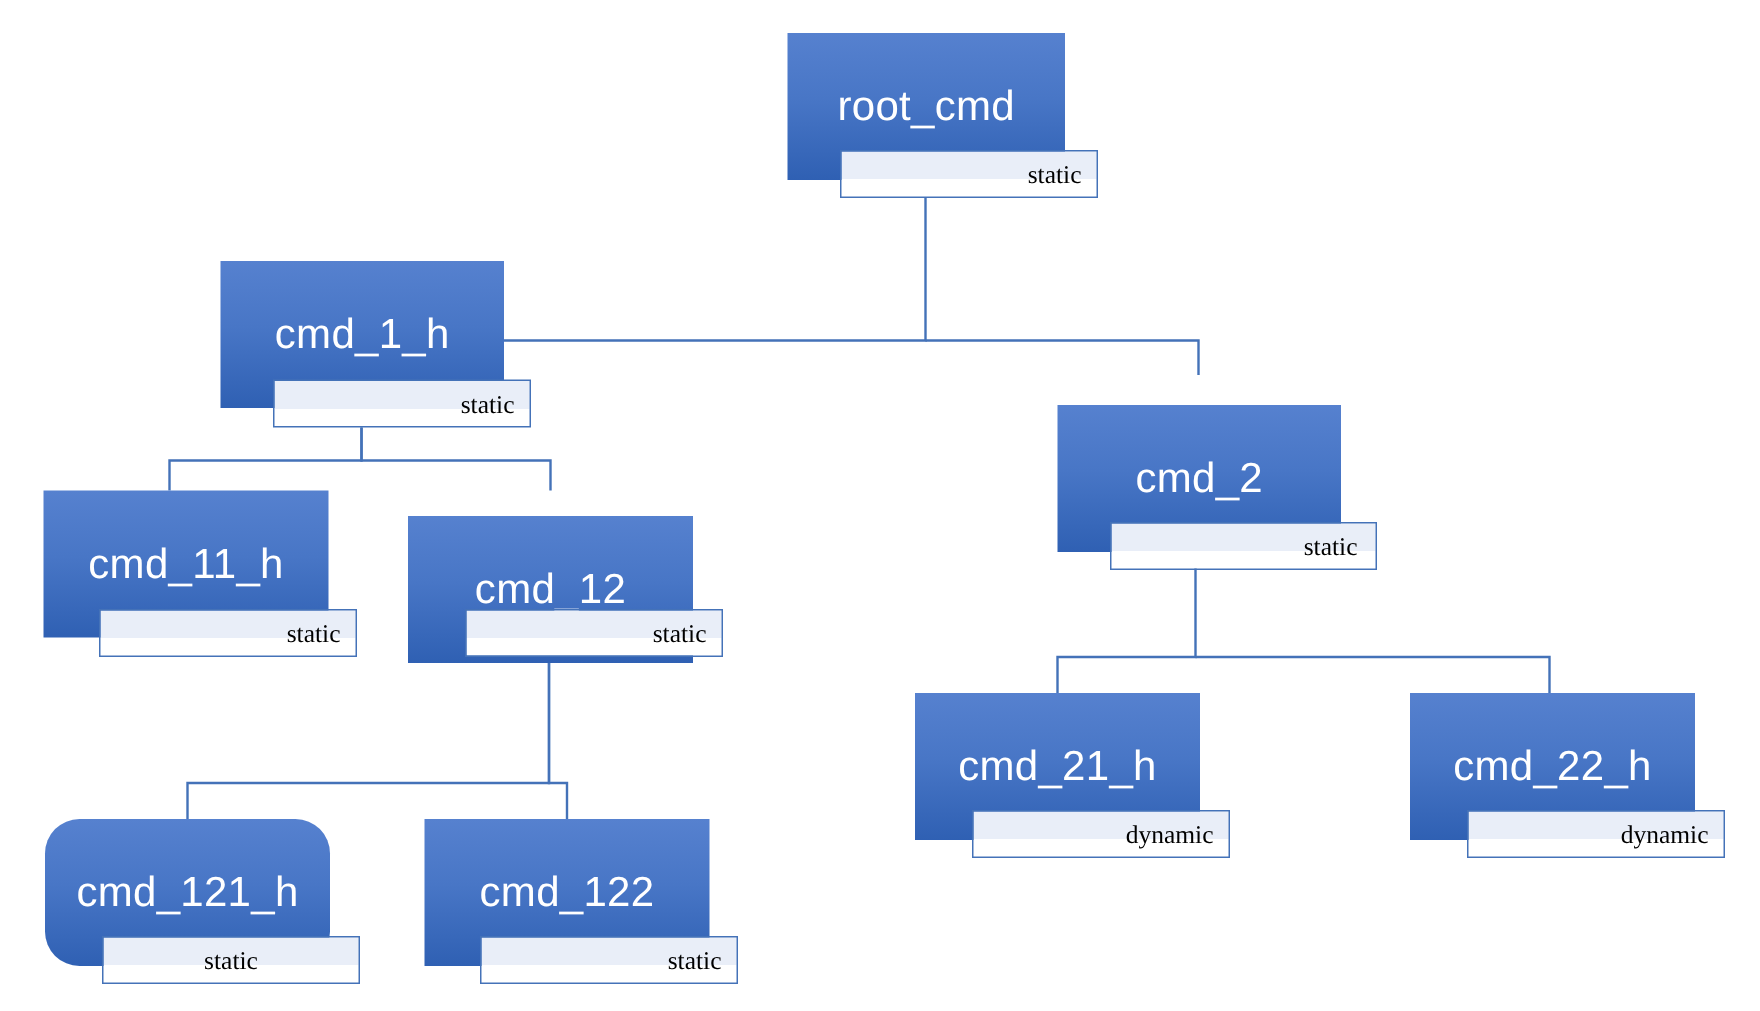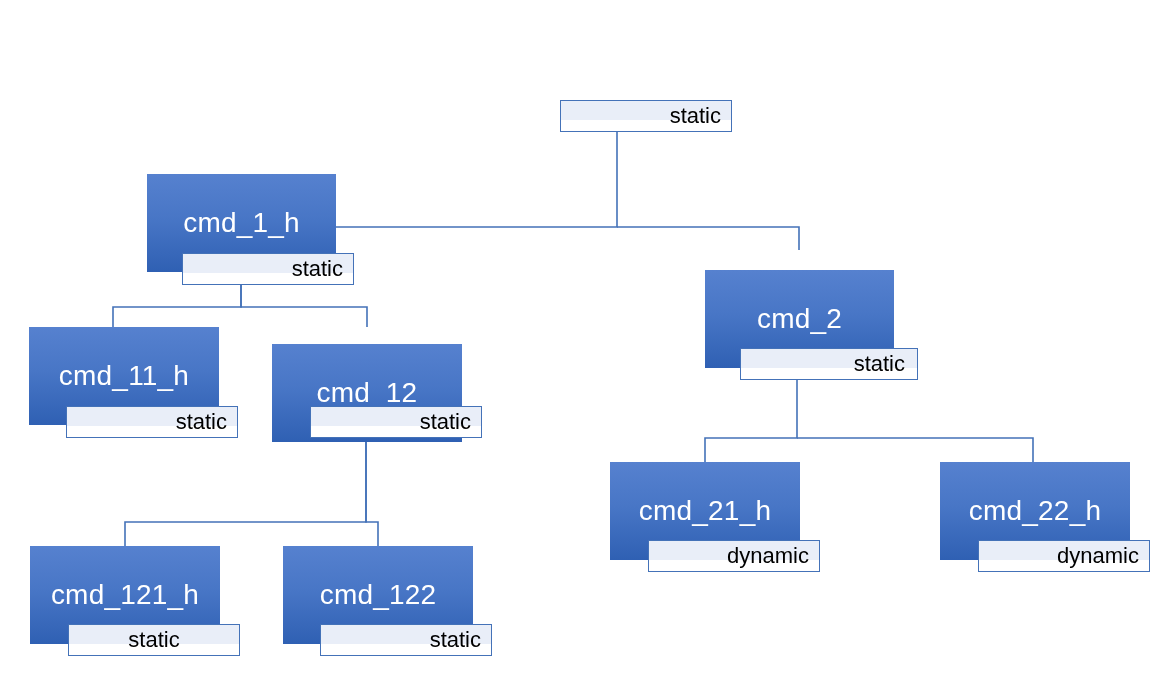--- a/index.html
+++ b/index.html
@@ -51,42 +51,45 @@
     position: absolute;
     box-sizing: border-box;
     border: 1px solid #4472b8;
     background: linear-gradient(to bottom, #e9eef8 0%, #e9eef8 62%, #ffffff 62%, #ffffff 100%);
     display: flex;
     align-items: center;
     box-sizing: border-box;
   }
   .node-tag-text {
     color: #000000;
-    font-size: 22px;
+    font-size: 17px;
     line-height: 1;
     white-space: nowrap;
-    font-family: Liberation Sans, sans-serif;
+    font-family: Liberation Serif, serif;
   }
 </style>
 </head>
 <body>
 
 <div id="canvas">
   <svg id="edge-layer" viewBox="0 0 1173 674" width="1173" height="674">
       <path d="M 617 132 L 617 227 L 336 227" fill="none" stroke="#4472b8" stroke-width="1.6"></path>
       <path d="M 617 227 L 799 227 L 799 250" fill="none" stroke="#4472b8" stroke-width="1.6"></path>
       <path d="M 241 285 L 241 307 L 113 307 L 113 327" fill="none" stroke="#4472b8" stroke-width="1.6"></path>
       <path d="M 241 285 L 241 307 L 367 307 L 367 327" fill="none" stroke="#4472b8" stroke-width="1.6"></path>
       <path d="M 366 438 L 366 522 L 125 522 L 125 546" fill="none" stroke="#4472b8" stroke-width="1.6"></path>
       <path d="M 366 438 L 366 522 L 378 522 L 378 546" fill="none" stroke="#4472b8" stroke-width="1.6"></path>
       <path d="M 797 360 L 797 438 L 705 438 L 705 462" fill="none" stroke="#4472b8" stroke-width="1.6"></path>
       <path d="M 797 438 L 1033 438 L 1033 462" fill="none" stroke="#4472b8" stroke-width="1.6"></path>
     </svg>
   <div id="node-layer">
       <div class="node" style="left: 0px; top: 0px; width: 1173px; height: 674px; pointer-events: none;">
+        <div class="node-box" style="left: 525px; top: 22px; width: 185px; height: 98px; pointer-events: auto;">
+          <span class="node-title">root_cmd</span>
+        </div>
         <div class="node-tag" style="left: 560px; top: 100px; width: 172px; height: 32px; pointer-events: auto; justify-content: flex-end; padding-right: 10px;">
           <span class="node-tag-text">static</span>
         </div>
       </div>
       <div class="node" style="left: 0px; top: 0px; width: 1173px; height: 490px; pointer-events: none;">
         <div class="node-box" style="left: 147px; top: 174px; width: 189px; height: 98px; pointer-events: auto;">
           <span class="node-title">cmd_1_h</span>
         </div>
         <div class="node-tag" style="left: 182px; top: 253px; width: 172px; height: 32px; pointer-events: auto; justify-content: flex-end; padding-right: 10px;">
           <span class="node-tag-text">static</span>
@@ -126,21 +129,21 @@
       </div>
       <div class="node" style="left: 0px; top: 0px; width: 1173px; height: 674px; pointer-events: none; text-align: center;">
         <div class="node-box" style="left: 940px; top: 462px; width: 190px; height: 98px; pointer-events: auto;">
           <span class="node-title">cmd_22_h</span>
         </div>
         <div class="node-tag" style="left: 978px; top: 540px; width: 172px; height: 32px; pointer-events: auto; justify-content: flex-end; padding-right: 10px;">
           <span class="node-tag-text">dynamic</span>
         </div>
       </div>
       <div class="node" style="left: 0px; top: 0px; width: 1173px; height: 674px; pointer-events: none;">
-        <div class="node-box" style="left: 30px; top: 546px; width: 190px; height: 98px; pointer-events: auto;">
+        <div class="node-box" style="left: 30px; top: 546px; width: 190px; height: 98px; pointer-events: auto; border-radius: 23px;">
           <span class="node-title">cmd_121_h</span>
         </div>
         <div class="node-tag" style="left: 68px; top: 624px; width: 172px; height: 32px; pointer-events: auto; justify-content: center; padding-right: 0px;">
           <span class="node-tag-text">static</span>
         </div>
       </div>
       <div class="node" style="left: 0px; top: 0px; width: 1173px; height: 674px; pointer-events: none;">
         <div class="node-box" style="left: 283px; top: 546px; width: 190px; height: 98px; pointer-events: auto;">
           <span class="node-title">cmd_122</span>
         </div>

